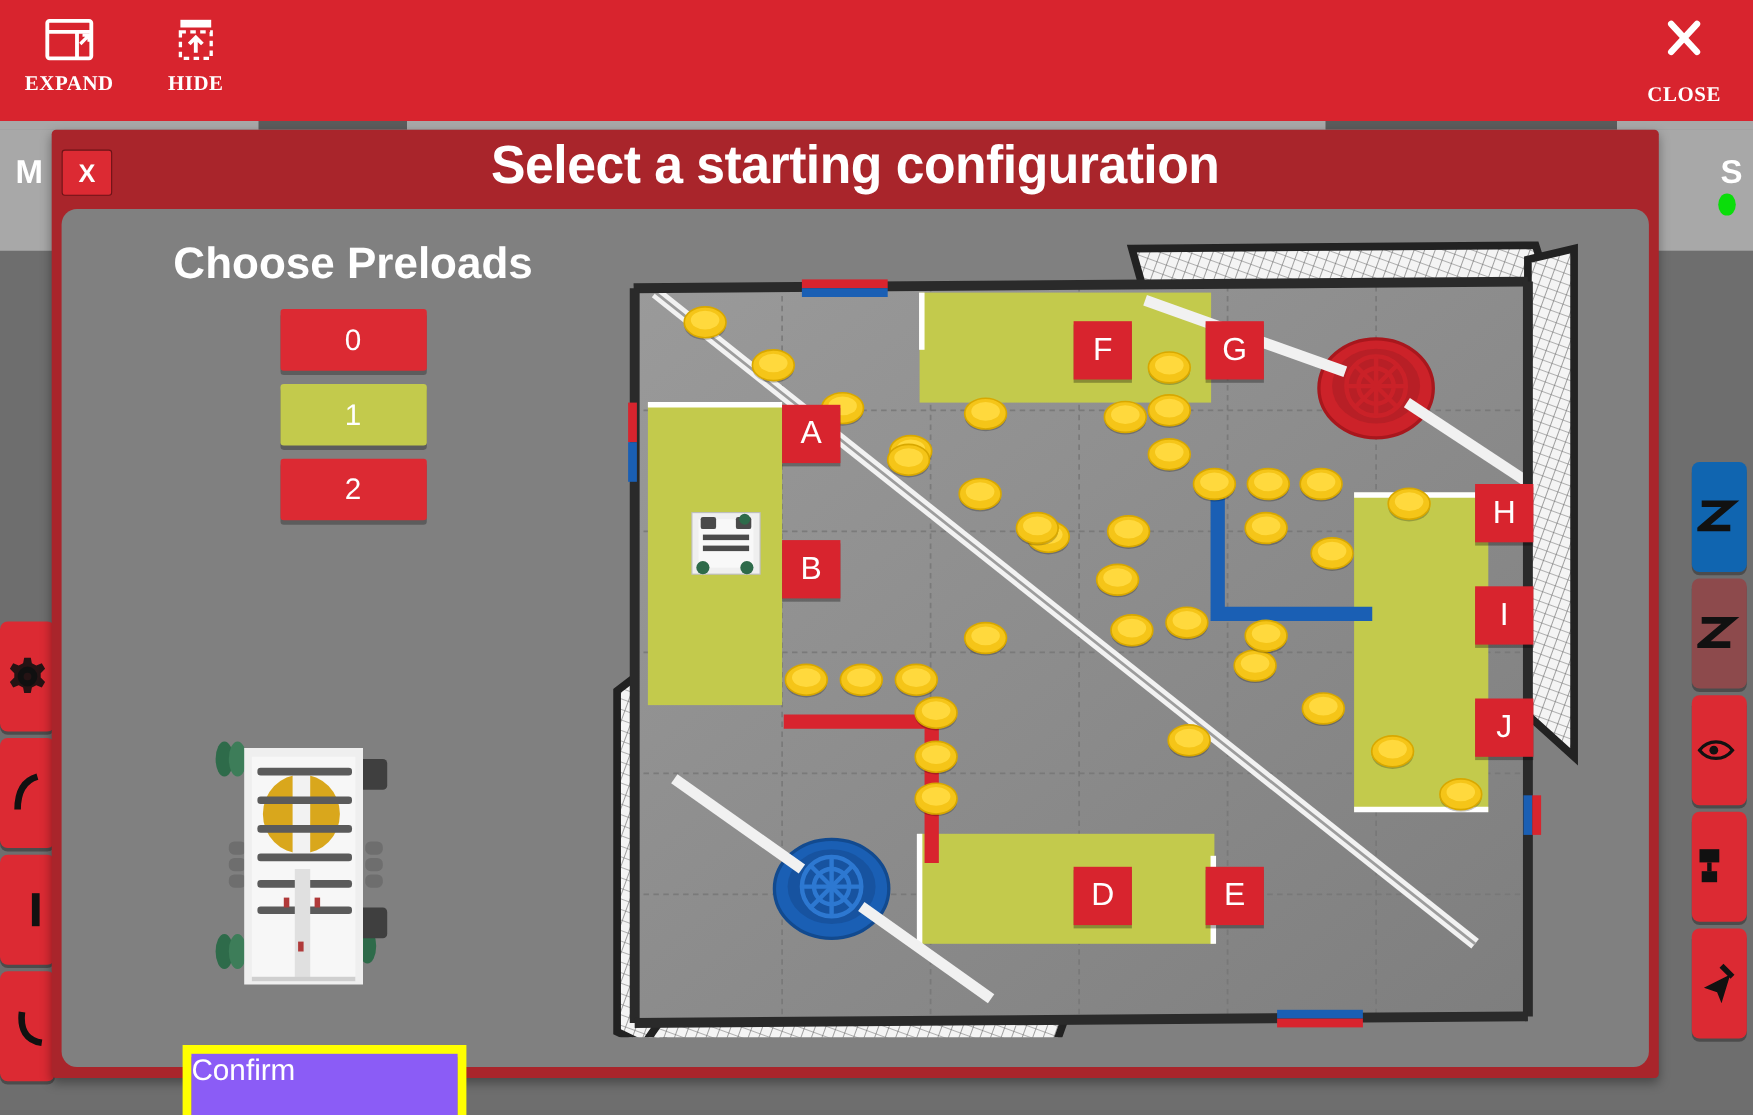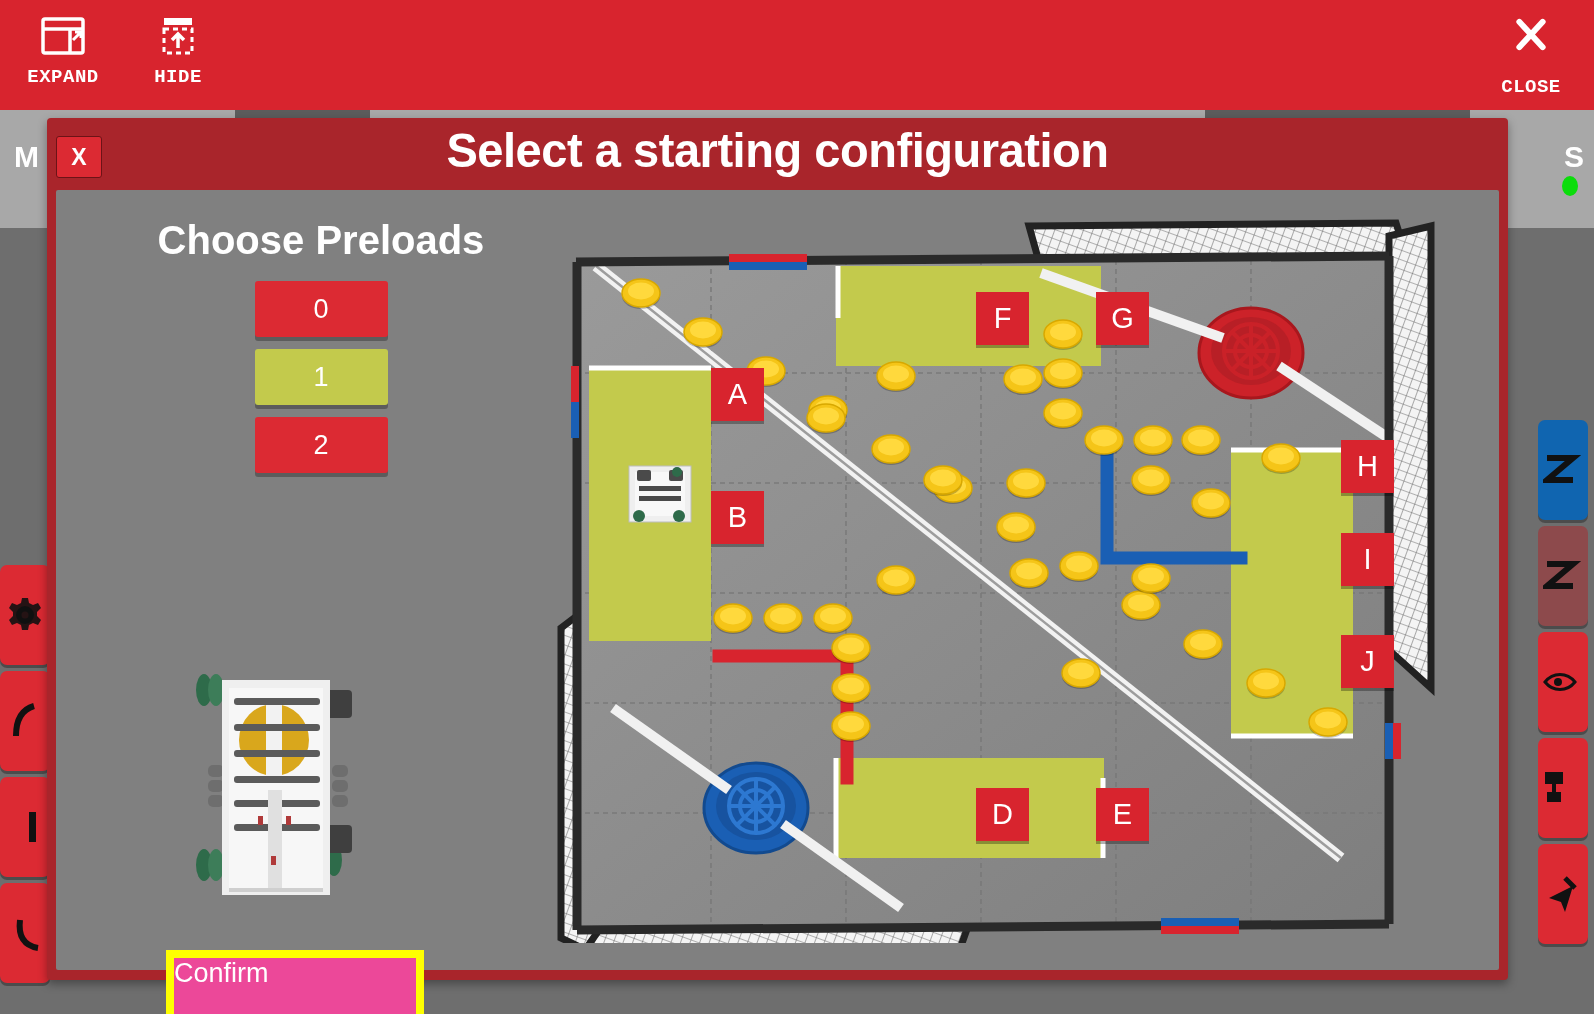--- a/index.html
+++ b/index.html
@@ -21,21 +21,21 @@
   .tb-btn {
     position: absolute; top: 14px;
     width: 110px; height: 84px;
     display: flex; flex-direction: column;
     align-items: center; justify-content: flex-start;
     color: #fff; cursor: pointer;
   }
   .tb-label {
     font-size: 19px; font-weight: bold; letter-spacing: .5px;
     margin-top: 8px; color: #fff;
-    font-family: Liberation Mono, monospace;
+    font-family: Liberation Serif, serif;
   }
   .tb-ico { width: 46px; height: 44px; display:block; }
 
   
   .bg-app { position: absolute; left:0; top:110px; width:1594px; height:904px; z-index:5; }
   .bg-tabbar {
     position: absolute; left: 0; top: 0; width: 1594px; height: 8px;
     background: #a8a8a8;
   }
   .bg-tabbar .seg-dark { position:absolute; top:0; height:8px; background:#5c5c5c; }
@@ -112,21 +112,21 @@
     border: 1px solid #6d1317;
     border-radius: 3px;
     color: #fff; font-size: 23px; font-weight: bold;
     display: flex; align-items: center; justify-content: center;
     cursor: pointer;
   }
   .modal-body {
     position: absolute; left: 9px; top: 72px;
     width: 1443px; height: 780px;
     background: #808080;
-    border-radius: 2px;
+    border-radius: 14px;
   }
 
   
   .preload-wrap { position:absolute; left: 90px; top: 28px; width: 350px; }
   .preload-title {
     text-align: center; color: #ffffff;
     font-size: 40px; font-weight: bold;
     font-family: "Liberation Sans", sans-serif;
     margin-bottom: 18px;
   }
@@ -150,21 +150,21 @@
 
   .confirm-wrap {
     position: absolute; left: 110px; top: 760px;
     width: 258px; height: 72px;
     background: #ffff00;
     padding: 8px;
     display: flex; align-items: center; justify-content: center;
   }
   .confirm-btn {
     width: 100%; height: 100%;
-    background: #ec4899; border: none;
+    background: #8b5cf6; border: none;
     color: #ffffff; font-size: 27px;
     font-family: "Liberation Sans", sans-serif;
     box-shadow: 0 3px 0 rgba(0,0,0,.25);
     cursor: pointer;
   }
 
   
   .field-wrap {
     position: absolute; left: 495px; top: 28px;
     width: 910px; height: 725px;

